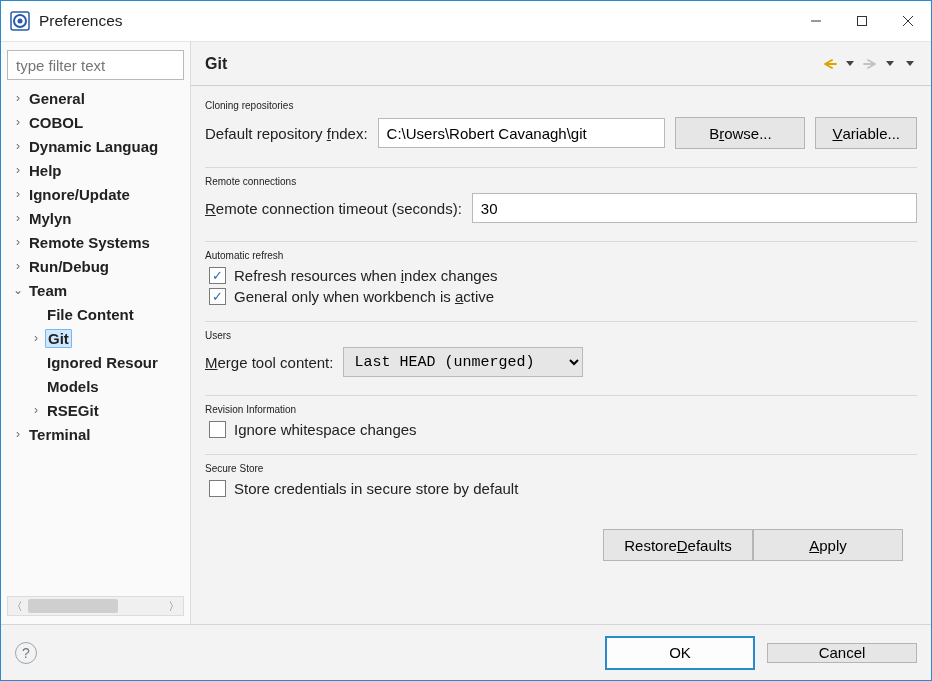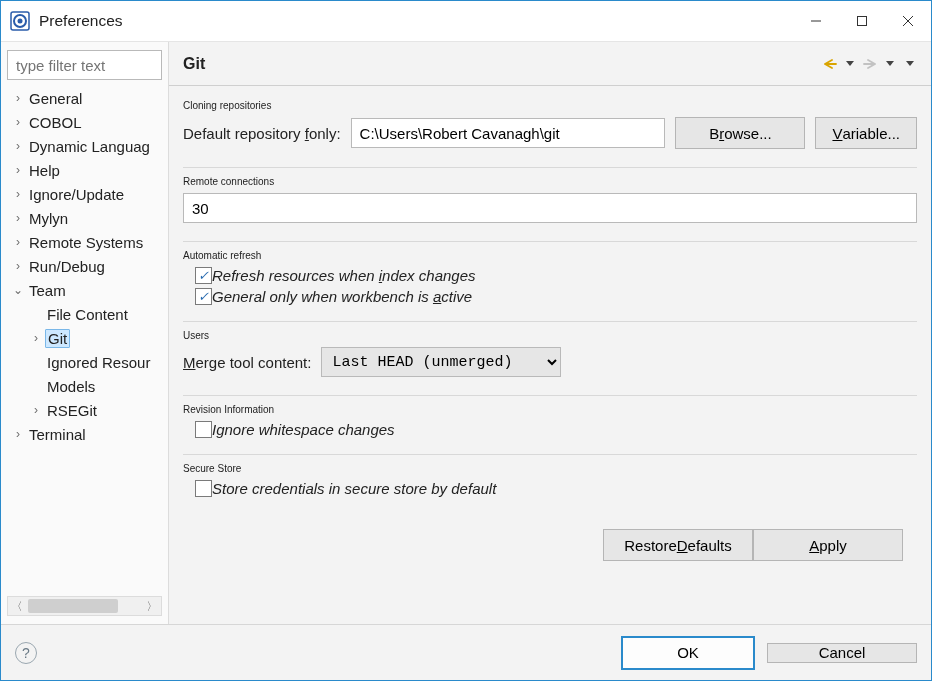--- a/index.html
+++ b/index.html
@@ -41,21 +41,21 @@
   
   .content {
     flex: 1;
     display: flex;
     min-height: 0;
     border-top: 1px solid #e5e5e5;
   }
 
   
   .left {
-    width: 168px;
+    width: 190px;
     background: #fafafa;
     border-right: 1px solid #dcdcdc;
     display: flex;
     flex-direction: column;
     padding: 8px 6px 0 6px;
   }
   .filter {
     width: 100%;
     height: 28px;
     border: 1px solid #b9b9b9;
@@ -86,21 +86,21 @@
   }
   .tree-row .twist.none { visibility: hidden; }
   .tree-row.level0 { padding-left: 4px; }
   .tree-row.level1 { padding-left: 22px; }
   .tree-row.selected .lbl {
     background: #cde8ff;
     border: 1px solid #7ab7e8;
     border-radius: 1px;
     padding: 0 2px;
   }
-  .tree-row .lbl { padding: 0 2px; }
+  .tree-row .lbl { padding: 0 2px; font-weight: bold; }
 
   .tree-scroll {
     height: 20px;
     display: flex;
     align-items: center;
     background: #f0f0f0;
     border: 1px solid #dcdcdc;
     margin-top: auto;
     margin-bottom: 8px;
   }
@@ -161,21 +161,21 @@
     display: inline-flex; align-items: center; justify-content: center;
   }
   select.combo {
     height: 30px;
     border: 1px solid #b9b9b9;
     background: #e6e6e6;
     font-size: 15px;
     padding: 2px 6px;
     font-family: Liberation Mono, monospace;
   }
-  .chk-row { display:flex; align-items:center; margin:4px 12px; font-size:15px;font-style:italic;}
+  .chk-row { display:flex; align-items:center; gap:8px; margin:4px 4px; font-size:15px;}
   .checkbox {
     width: 17px; height: 17px; border: 1px solid #7a7a7a; background:#fff;
     display:inline-flex; align-items:center; justify-content:center;
   }
   .checkbox.checked::after {
     content: "✓"; color:#2b6cb0; font-size:13px; line-height:1;
   }
   .ul { text-decoration: underline; }
 
   .right-actions {
@@ -192,21 +192,21 @@
     align-items: center;
     padding: 0 14px;
   }
   .help-icon {
     width: 22px; height: 22px; border: 1.5px solid #9aa7b0; color:#6a7a86;
     border-radius: 50%; display:inline-flex; align-items:center; justify-content:center;
     font-size: 14px;
   }
   .bottom .spacer { flex:1; }
   .ok-btn {
-    height: 34px; width: 134px;
+    height: 34px; width: 150px;
     background: #fdfdfd; border: 2px solid #2a8acb;
     font-size: 15px; display:inline-flex; align-items:center; justify-content:center;
     margin-right: 12px;
   }
   .cancel-btn {
     height: 20px; width: 150px;
     background: #e6e6e6; border: 1px solid #b5b5b5;
     font-size: 15px; display:inline-flex; align-items:center; justify-content:center;
   }
 </style>
@@ -346,38 +346,41 @@
           </svg>
       </span>
     </div>
 
     <div class="right-body">
 
       <div class="group">
         <div class="group-title">Cloning repositories</div>
         <div class="form-row">
           <span class="lblcell">
-            <span>Default repository </span><span class="ul">f</span><span>only:</span>
+            <span>Default repository </span><span class="ul">f</span><span>ndex:</span>
           </span>
           <input type="text" style="flex: 1 1 0%;" value="C:\Users\Robert Cavanagh\git">
           <button class="btn" style="min-width:130px">
             <span>B</span>
               <span class="ul">r</span>
               <span>owse...</span>
           </button>
           <button class="btn">
             <span class="ul">V</span>
               <span>ariable...</span>
           </button>
         </div>
       </div>
 
       <div class="group">
         <div class="group-title">Remote connections</div>
         <div class="form-row">
+          <span class="lblcell">
+            <span class="ul">R</span><span>emote connection timeout (seconds):</span>
+          </span>
           <input type="text" style="flex: 1 1 0%;" value="30">
         </div>
       </div>
 
       <div class="group">
         <div class="group-title">Automatic refresh</div>
         <div class="chk-row">
           <span class="checkbox checked"></span>
           <span>
             <span>Refresh resources when </span><span class="ul">i</span><span>ndex changes</span>

